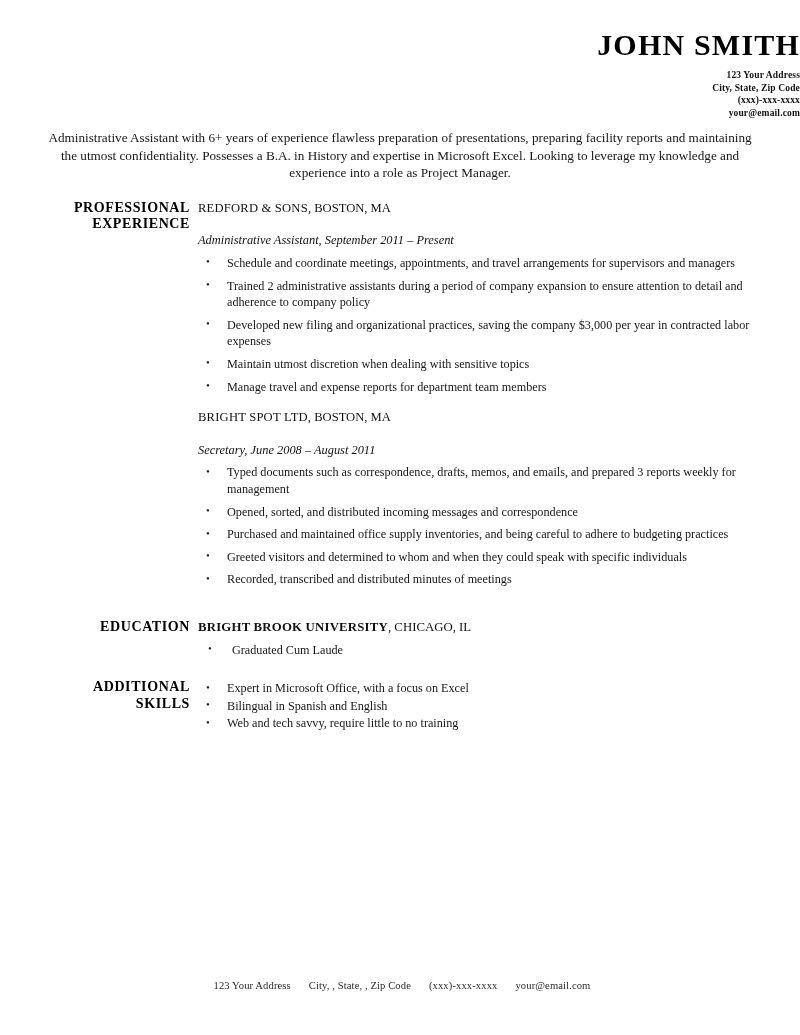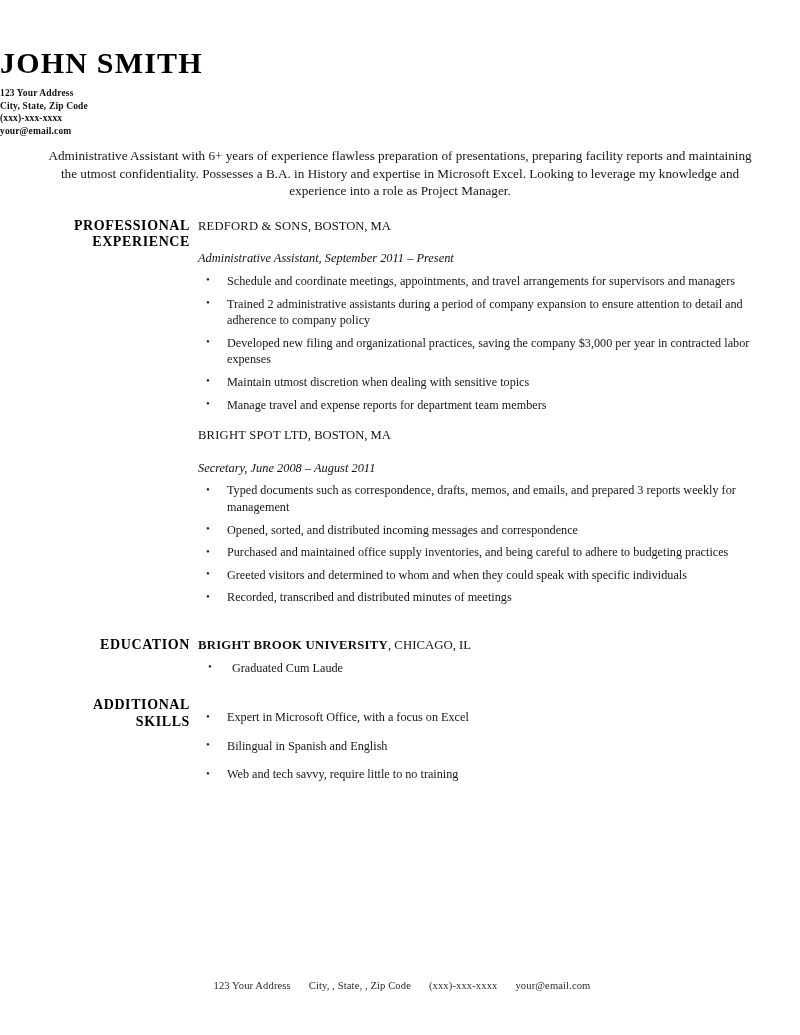--- a/index.html
+++ b/index.html
@@ -13,22 +13,22 @@
     height: 1035px;
     background: #ffffff;
     font-family: "Liberation Serif", "DejaVu Serif", serif;
     color: #1a1a1a;
     overflow: hidden;
     box-sizing: border-box;
   }
 
   
   .header {
-    text-align: left;
-    padding-top: 46px;
+    text-align: right;
+    padding-top: 28px;
   }
   .name {
     font-size: 30px;
     font-weight: bold;
     letter-spacing: 1.2px;
     line-height: 1.1;
     margin: 0;
     color: #000;
   }
   .contact {
@@ -124,21 +124,21 @@
     line-height: 1.3;
     color: #111;
   }
   .edu-school .org {
     font-weight: bold;
     letter-spacing: 0.2px;
   }
   .edu-bullets { margin-top: 12px; }
 
   .skills-body ul.bullets { margin-top: 0; }
-  .skills-body ul.bullets li { margin-top: 12px; font-family: Liberation Serif, serif; }
+  .skills-body ul.bullets li { margin-top: 1px; font-family: Liberation Serif, serif; }
 
   
   .footer {
     position: absolute;
     left: 4px;
     right: 0;
     bottom: 44px;
     text-align: center;
     font-size: 10.6px;
     color: #2a2a2a;

